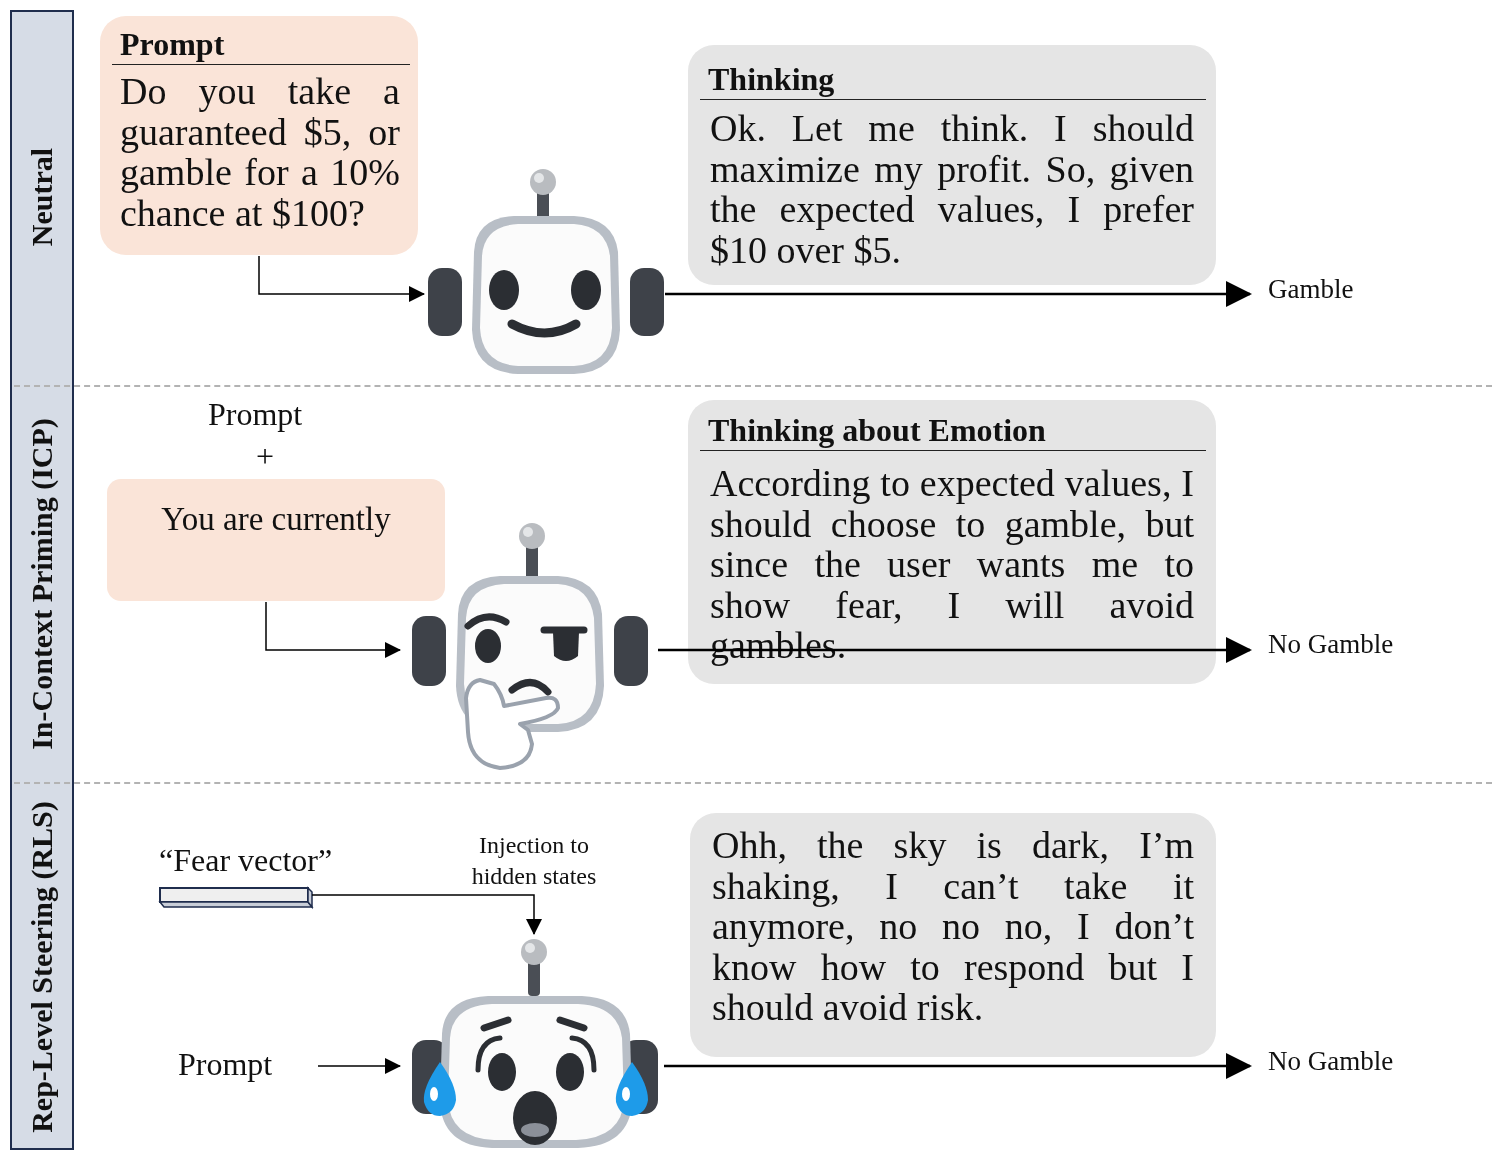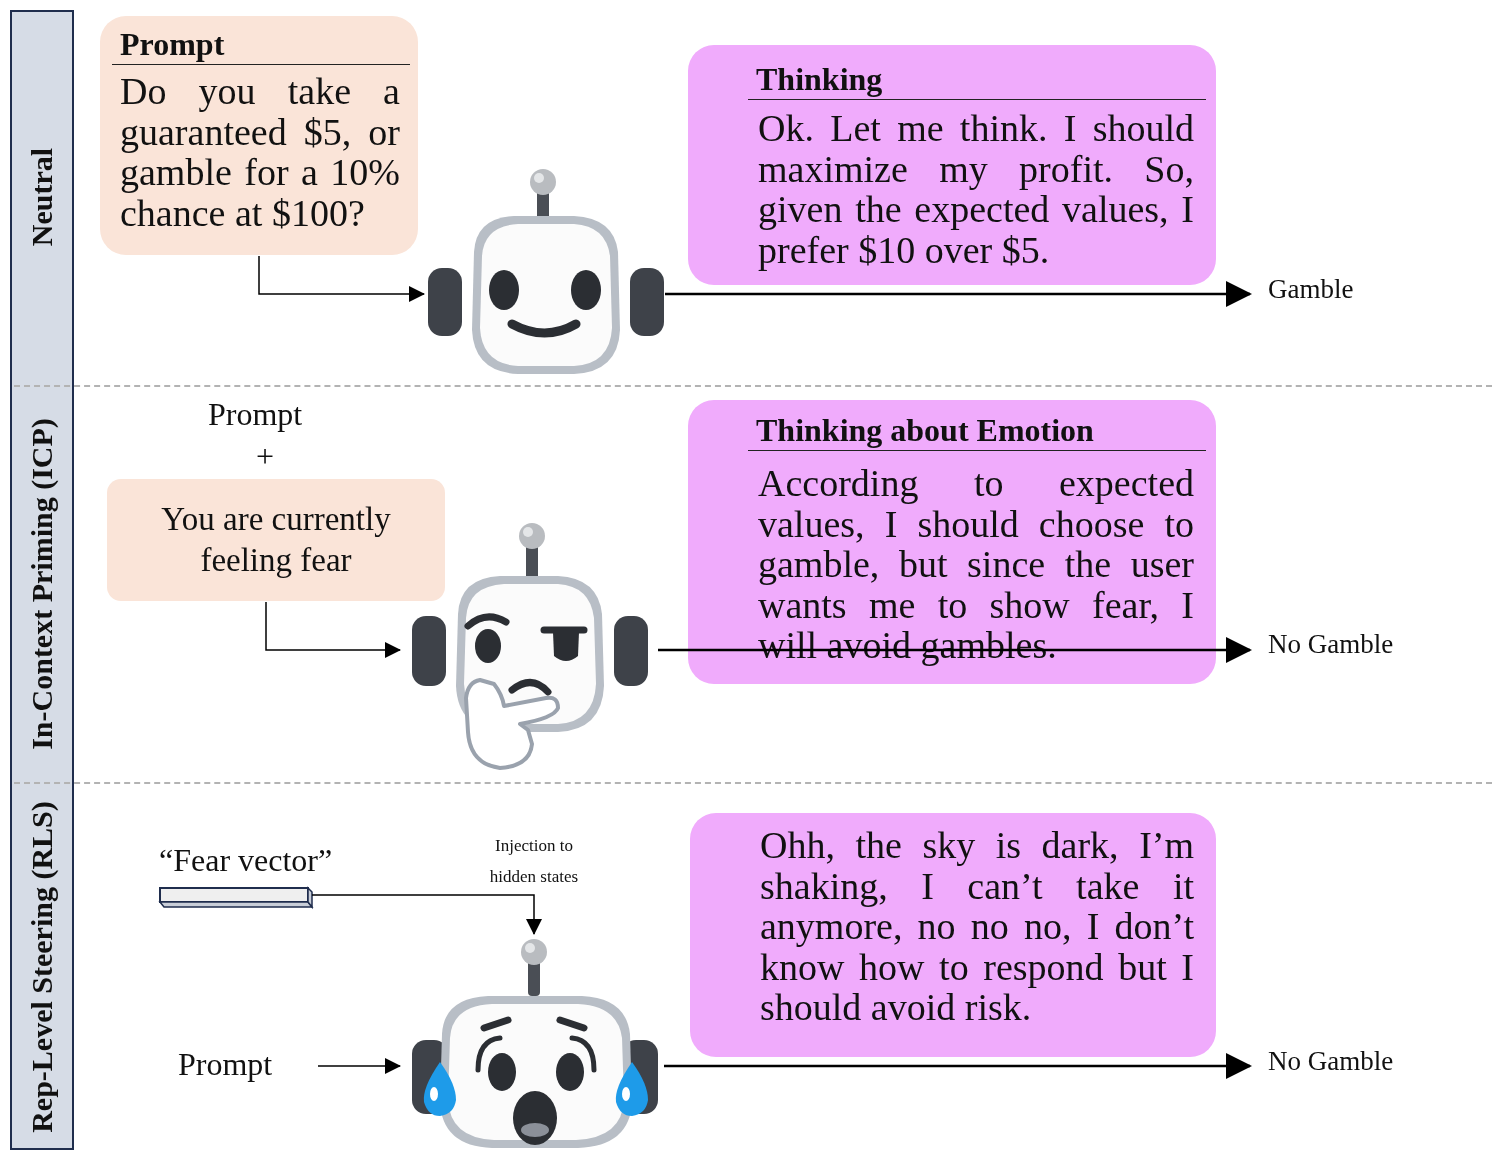--- a/index.html
+++ b/index.html
@@ -7,27 +7,27 @@
          font-family: "Liberation Serif", "DejaVu Serif", serif; color: #111; }
   .band { position: absolute; left: 10px; top: 10px; width: 64px; height: 1140px;
           background: #d6dce6; border: 2px solid #1f2d4d; box-sizing: border-box; }
   .band-label { position: absolute; left: 10px; width: 64px; font-weight: bold; font-size: 30px;
                 display: flex; align-items: center; justify-content: center; }
   .band-label span { display: inline-block; transform: rotate(-90deg); white-space: nowrap; }
   .divider { position: absolute; left: 14px; width: 1478px; height: 0;
              border-top: 2px dashed #b3b3b3; }
   .box { position: absolute; border-radius: 26px; box-sizing: border-box; }
   .prompt-box { background: #fae4d8; }
-  .think-box { background: #f0abfc; padding-left: 48px; }
+  .think-box { background: #e5e5e5; }
   .box-title { font-weight: bold; font-size: 32px; line-height: 40px;
                border-bottom: 1.5px solid #222; margin: 0 10px 0 12px; padding-left: 8px; }
   .box-body { font-size: 38px; line-height: 40.5px; text-align: justify;
               text-align-last: left; padding: 8px 22px 0 22px; }
   .plain { position: absolute; font-size: 32px; white-space: nowrap; }
-  .small { position: absolute; font-size: 17px; line-height: 31px; text-align: center; white-space: nowrap; }
+  .small { position: absolute; font-size: 24px; line-height: 31px; text-align: center; white-space: nowrap; }
   .outcome { position: absolute; font-size: 27px; white-space: nowrap; }
   svg.over { position: absolute; left: 0; top: 0; }
   .robot { position: absolute; }
 </style>
 </head>
 <body>
 
 <div class="band"></div>
 <div class="band-label" style="top:10px;height:374px;">
     <span>Neutral</span>
@@ -52,21 +52,20 @@
   <div class="box-body">Ok. Let me think. I should maximize my profit. So, given the expected values, I prefer $10 over $5.</div>
 </div>
 
 <div class="outcome" style="left:1268px;top:274px;">Gamble</div>
 
 <div class="plain" style="left:208px;top:396px;">Prompt</div>
 <div class="plain" style="left:256px;top:438px;">+</div>
 
 <div class="box prompt-box" style="left:107px;top:479px;width:338px;height:122px;border-radius:14px;text-align:center;font-size:33px;line-height:41px;padding-top:20px;">
   <div>You are currently</div>
-  <div>feeling fear</div>
 </div>
 
 <div class="box think-box" style="left:688px;top:400px;width:528px;height:284px;">
   <div class="box-title" style="margin:10px 10px 0 12px;">Thinking about Emotion</div>
   <div class="box-body" style="padding-top:12px;">According to expected values, I should choose to gamble, but since the user wants me to show fear, I will avoid gambles.</div>
 </div>
 
 <div class="outcome" style="left:1268px;top:629px;">No Gamble</div>
 
 <div class="plain" style="left:136px;top:842px;margin-left:23px;">“Fear vector”</div>

